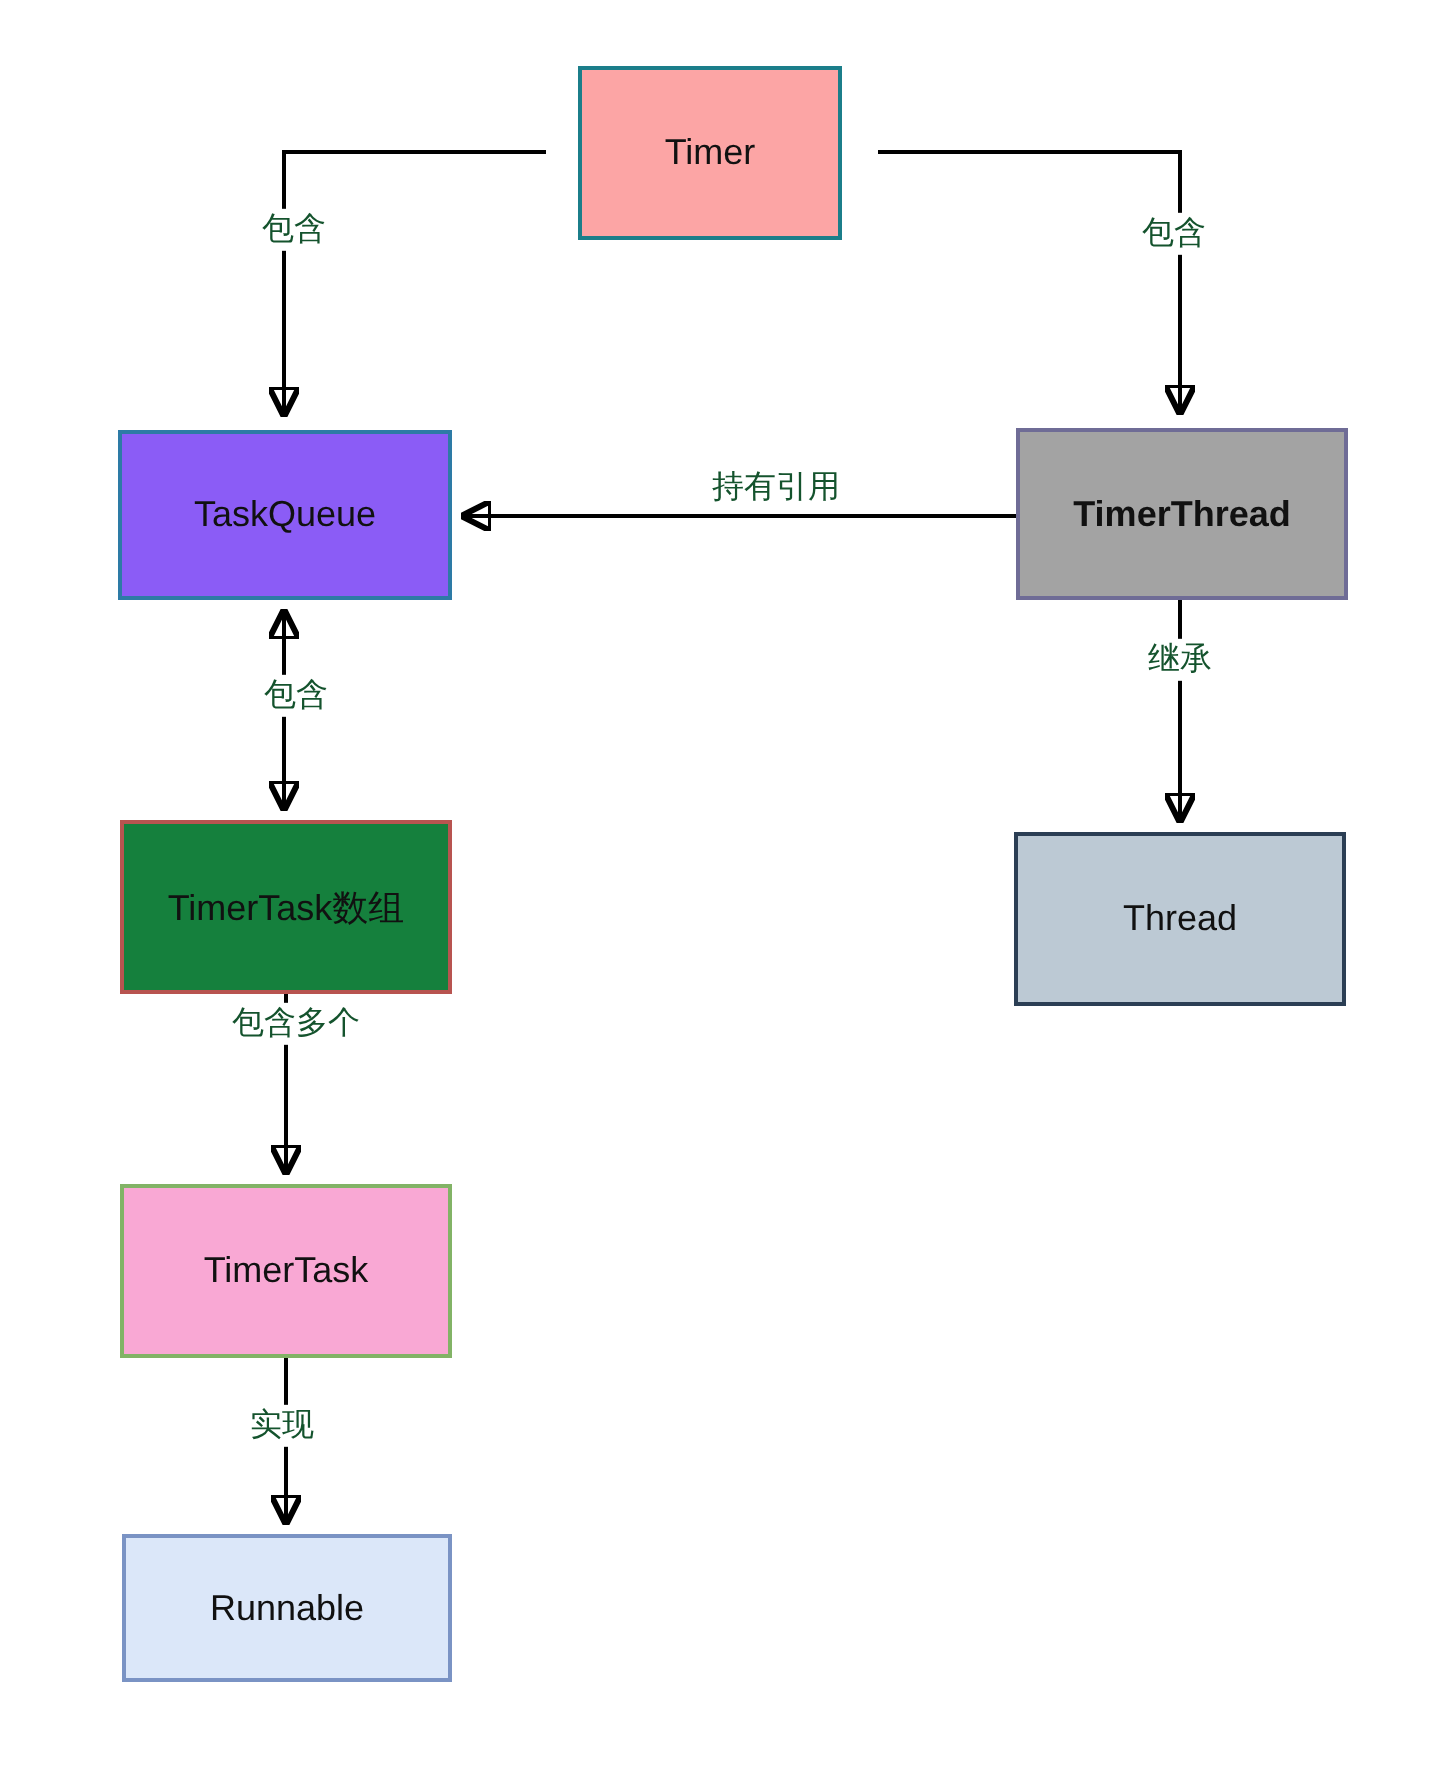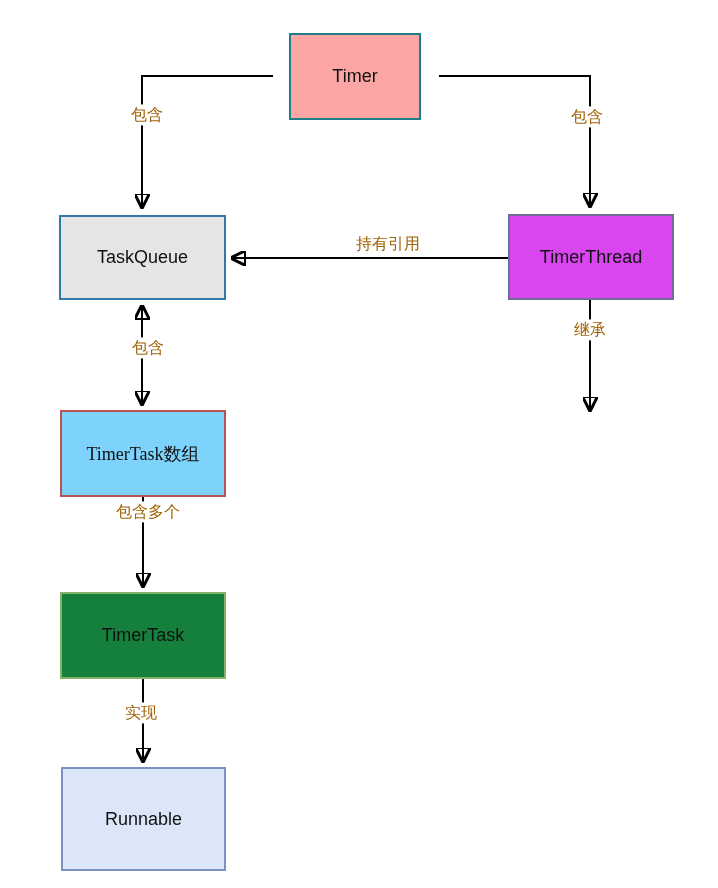--- a/index.html
+++ b/index.html
@@ -18,21 +18,21 @@
     border:2px solid #000;
     display:flex;align-items:center;justify-content:center;
     font-size:18px;color:#111;
     text-align:center;
   }
   .edge-label{
     position:absolute;
     transform:translate(-50%,-50%);
     background:#ffffff;
     padding:1px 3px;
-    font-size:16px;color:#a16207;
+    font-size:16px;color:#14532d;
     white-space:nowrap;
     line-height:1.2;
   }
 </style>
 </head>
 <body>
 
 <div class="canvas">
 
   <svg class="edges" viewBox="0 0 718 888" xmlns="http://www.w3.org/2000/svg">
@@ -54,38 +54,41 @@
 
     <path d="M 143 497 L 143 586" marker-end="url(#arrow)"></path>
 
     <path d="M 143 679 L 143 761" marker-end="url(#arrow)"></path>
   </svg>
 
   <div class="node" style="left: 273px; top: 33px; width: 132px; height: 87px; background: #fca5a5; border-color: rgb(27, 126, 138); margin-left: 16px;">
     <span>Timer</span>
   </div>
 
-  <div class="node" style="left: 59px; top: 215px; width: 167px; height: 85px; background: #e5e5e5; border-color: rgb(45, 123, 166);">
+  <div class="node" style="left: 59px; top: 215px; width: 167px; height: 85px; background: #8b5cf6; border-color: rgb(45, 123, 166);">
     <span>TaskQueue</span>
   </div>
 
-  <div class="node" style="left: 508px; top: 214px; width: 166px; height: 86px; background: #d946ef; border-color: rgb(111, 108, 150);">
+  <div class="node" style="left: 508px; top: 214px; width: 166px; height: 86px; background: #a3a3a3; border-color: rgb(111, 108, 150); font-weight: bold;">
     <span>TimerThread</span>
   </div>
 
-  <div class="node" style="left: 60px; top: 410px; width: 166px; height: 87px; background: #7dd3fc; border-color: rgb(184, 84, 80); font-family: Liberation Serif, serif;">
+  <div class="node" style="left: 60px; top: 410px; width: 166px; height: 87px; background: #15803d; border-color: rgb(184, 84, 80);">
     <span>TimerTask数组</span>
   </div>
 
+  <div class="node" style="left: 507px; top: 416px; width: 166px; height: 87px; background: rgb(188, 201, 212); border-color: rgb(43, 62, 84);">
+    <span>Thread</span>
+  </div>
 
-  <div class="node" style="left: 60px; top: 592px; width: 166px; height: 87px; background: #15803d; border-color: rgb(130, 179, 102);">
+  <div class="node" style="left: 60px; top: 592px; width: 166px; height: 87px; background: #f9a8d4; border-color: rgb(130, 179, 102);">
     <span>TimerTask</span>
   </div>
 
-  <div class="node" style="left: 61px; top: 767px; width: 165px; height: 104px; background: rgb(219, 231, 249); border-color: rgb(122, 147, 196);">
+  <div class="node" style="left: 61px; top: 767px; width: 165px; height: 74px; background: rgb(219, 231, 249); border-color: rgb(122, 147, 196);">
     <span>Runnable</span>
   </div>
 
   <div class="edge-label" style="left:147px;top:115px;">包含</div>
   <div class="edge-label" style="left:587px;top:117px;">包含</div>
   <div class="edge-label" style="left:388px;top:244px;">持有引用</div>
   <div class="edge-label" style="left:148px;top:348px;">包含</div>
   <div class="edge-label" style="left:590px;top:330px;">继承</div>
   <div class="edge-label" style="left:148px;top:512px;">包含多个</div>
   <div class="edge-label" style="left:141px;top:713px;">实现</div>

